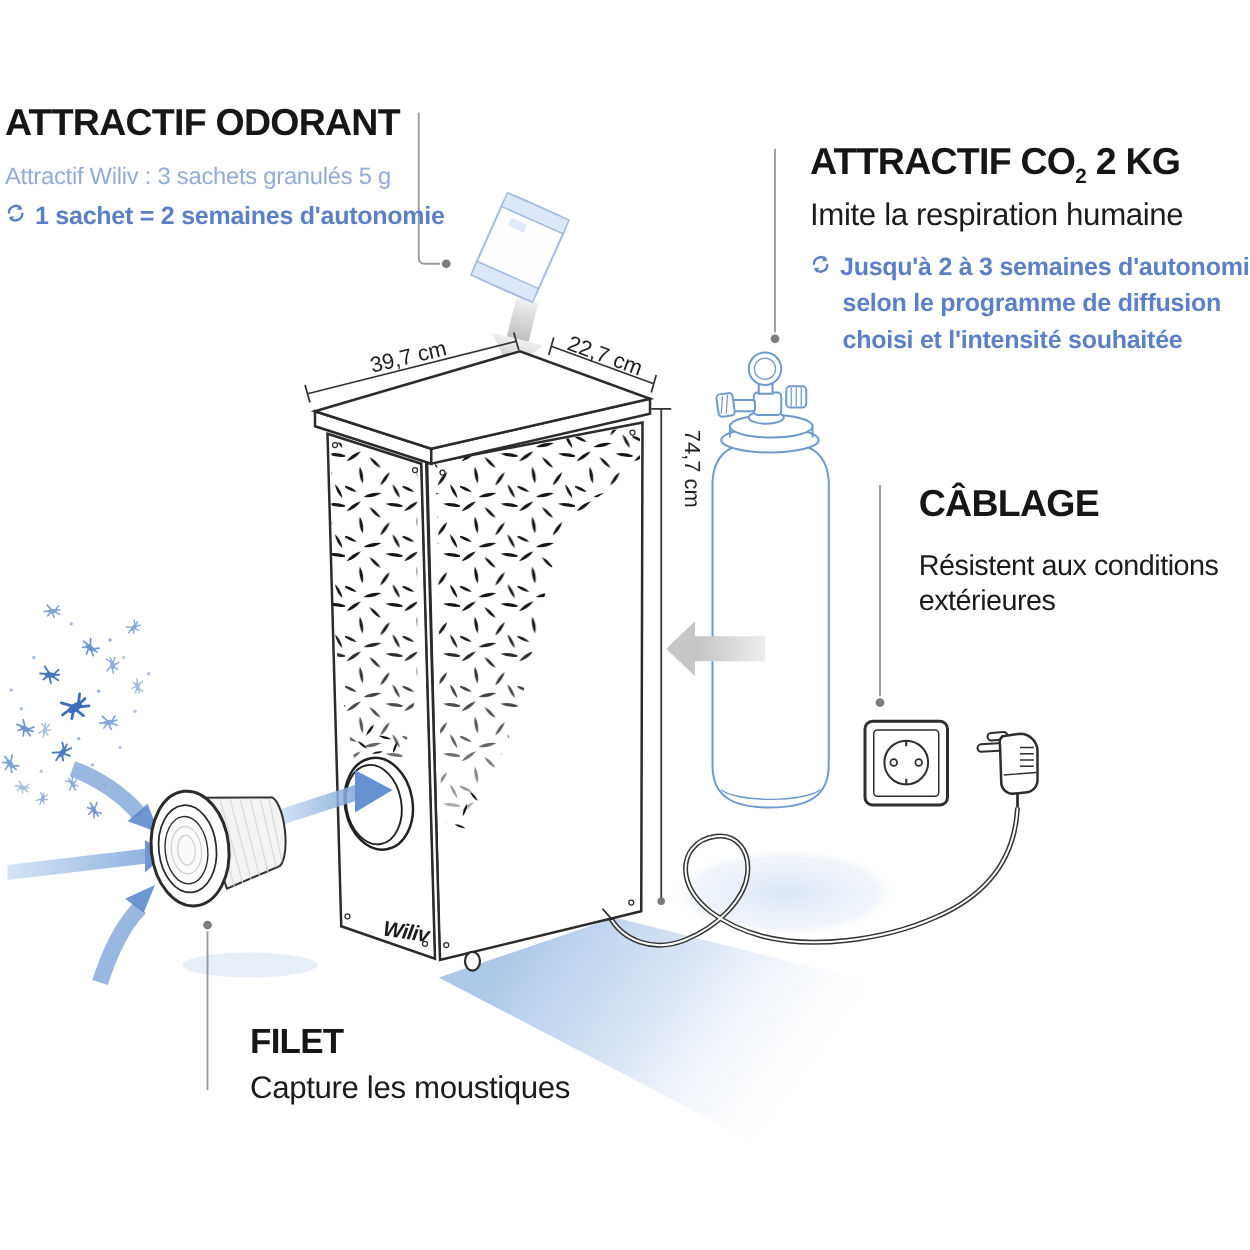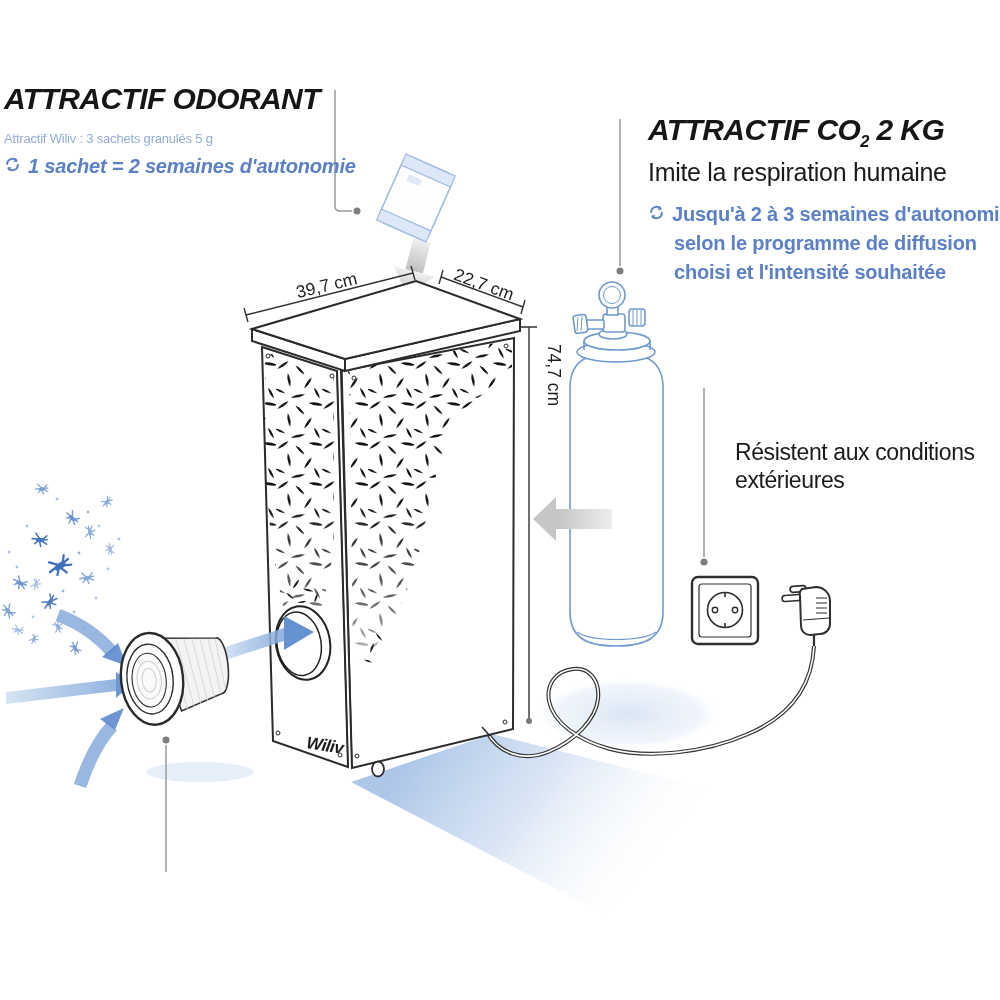--- a/index.html
+++ b/index.html
@@ -1,24 +1,24 @@
 <!DOCTYPE html>
 <html><head>
 <meta charset="utf-8">
 <style>
   html,body{margin:0;padding:0;}
   body{width:1000px;height:1000px;overflow:hidden;background:#fff;
        font-family:"Liberation Sans","DejaVu Sans",sans-serif;}
   .page{position:relative;width:1000px;height:1000px;background:#fff;}
   .scene{position:absolute;left:0;top:0;}
   .anno{position:absolute;color:#1b1b1b;}
-  .anno h1{margin:0;font-size:30px;font-weight:700;letter-spacing:-0.6px;line-height:1.18;color:#161616;font-style:italic;}
+  .anno h1{margin:0;font-size:30px;font-weight:700;letter-spacing:-0.6px;line-height:1.18;color:#161616;}
   .anno .sub{font-size:25px;line-height:1.2;margin-top:6px;color:#1b1b1b;letter-spacing:-0.3px;}
-  .detail{font-size:13px;color:#94abd8;margin-top:15px;letter-spacing:-0.2px;}
-  .autonomy{display:flex;align-items:center;gap:7px;font-size:20px;font-weight:700;color:#5b80c6;margin-top:9px;letter-spacing:-0.2px;font-style:italic;}
+  .detail{font-size:19px;color:#94abd8;margin-top:15px;letter-spacing:-0.2px;}
+  .autonomy{display:flex;align-items:center;gap:7px;font-size:20px;font-weight:700;color:#5b80c6;margin-top:9px;letter-spacing:-0.2px;}
   .autonomy-lines{margin-top:13px;color:#5b80c6;font-weight:700;font-size:20px;line-height:29px;letter-spacing:-0.2px;}
   .autonomy-lines .l1{display:flex;align-items:center;gap:7px;}
   .autonomy-lines .cont{padding-left:26px;}
   .nowrap{white-space:nowrap;}
   sub.co2{font-size:0.55em;font-weight:700;}
   .ricon{flex:0 0 auto;display:inline-block;}
 </style>
 </head>
 <body>
 
@@ -309,22 +309,26 @@
         </svg>
       </span>
       <span>Jusqu'à 2 à 3 semaines d'autonomie</span>
     </div>
     <div class="cont nowrap">selon le programme de diffusion</div>
     <div class="cont nowrap">choisi et l'intensité souhaitée</div>
   </div>
 </div>
 
 <div class="anno" style="left:735px;top:386px;">
-  <h1><br>
+  <h1><span class="nowrap">CÂBLAGE</span><br>
   </h1>
   <div class="sub" style="font-size:23px;margin-top:18px;letter-spacing:-0.4px;">
     <span class="nowrap">Résistent aux conditions</span><br>
     <span class="nowrap">extérieures</span>
   </div>
 </div>
 
+<div class="anno" style="left:200px;top:816px;">
+  <h1 style="font-size:28px;">FILET</h1>
+  <div class="sub nowrap">Capture les moustiques</div>
+</div>
 
 </div>
 
 </body></html>

